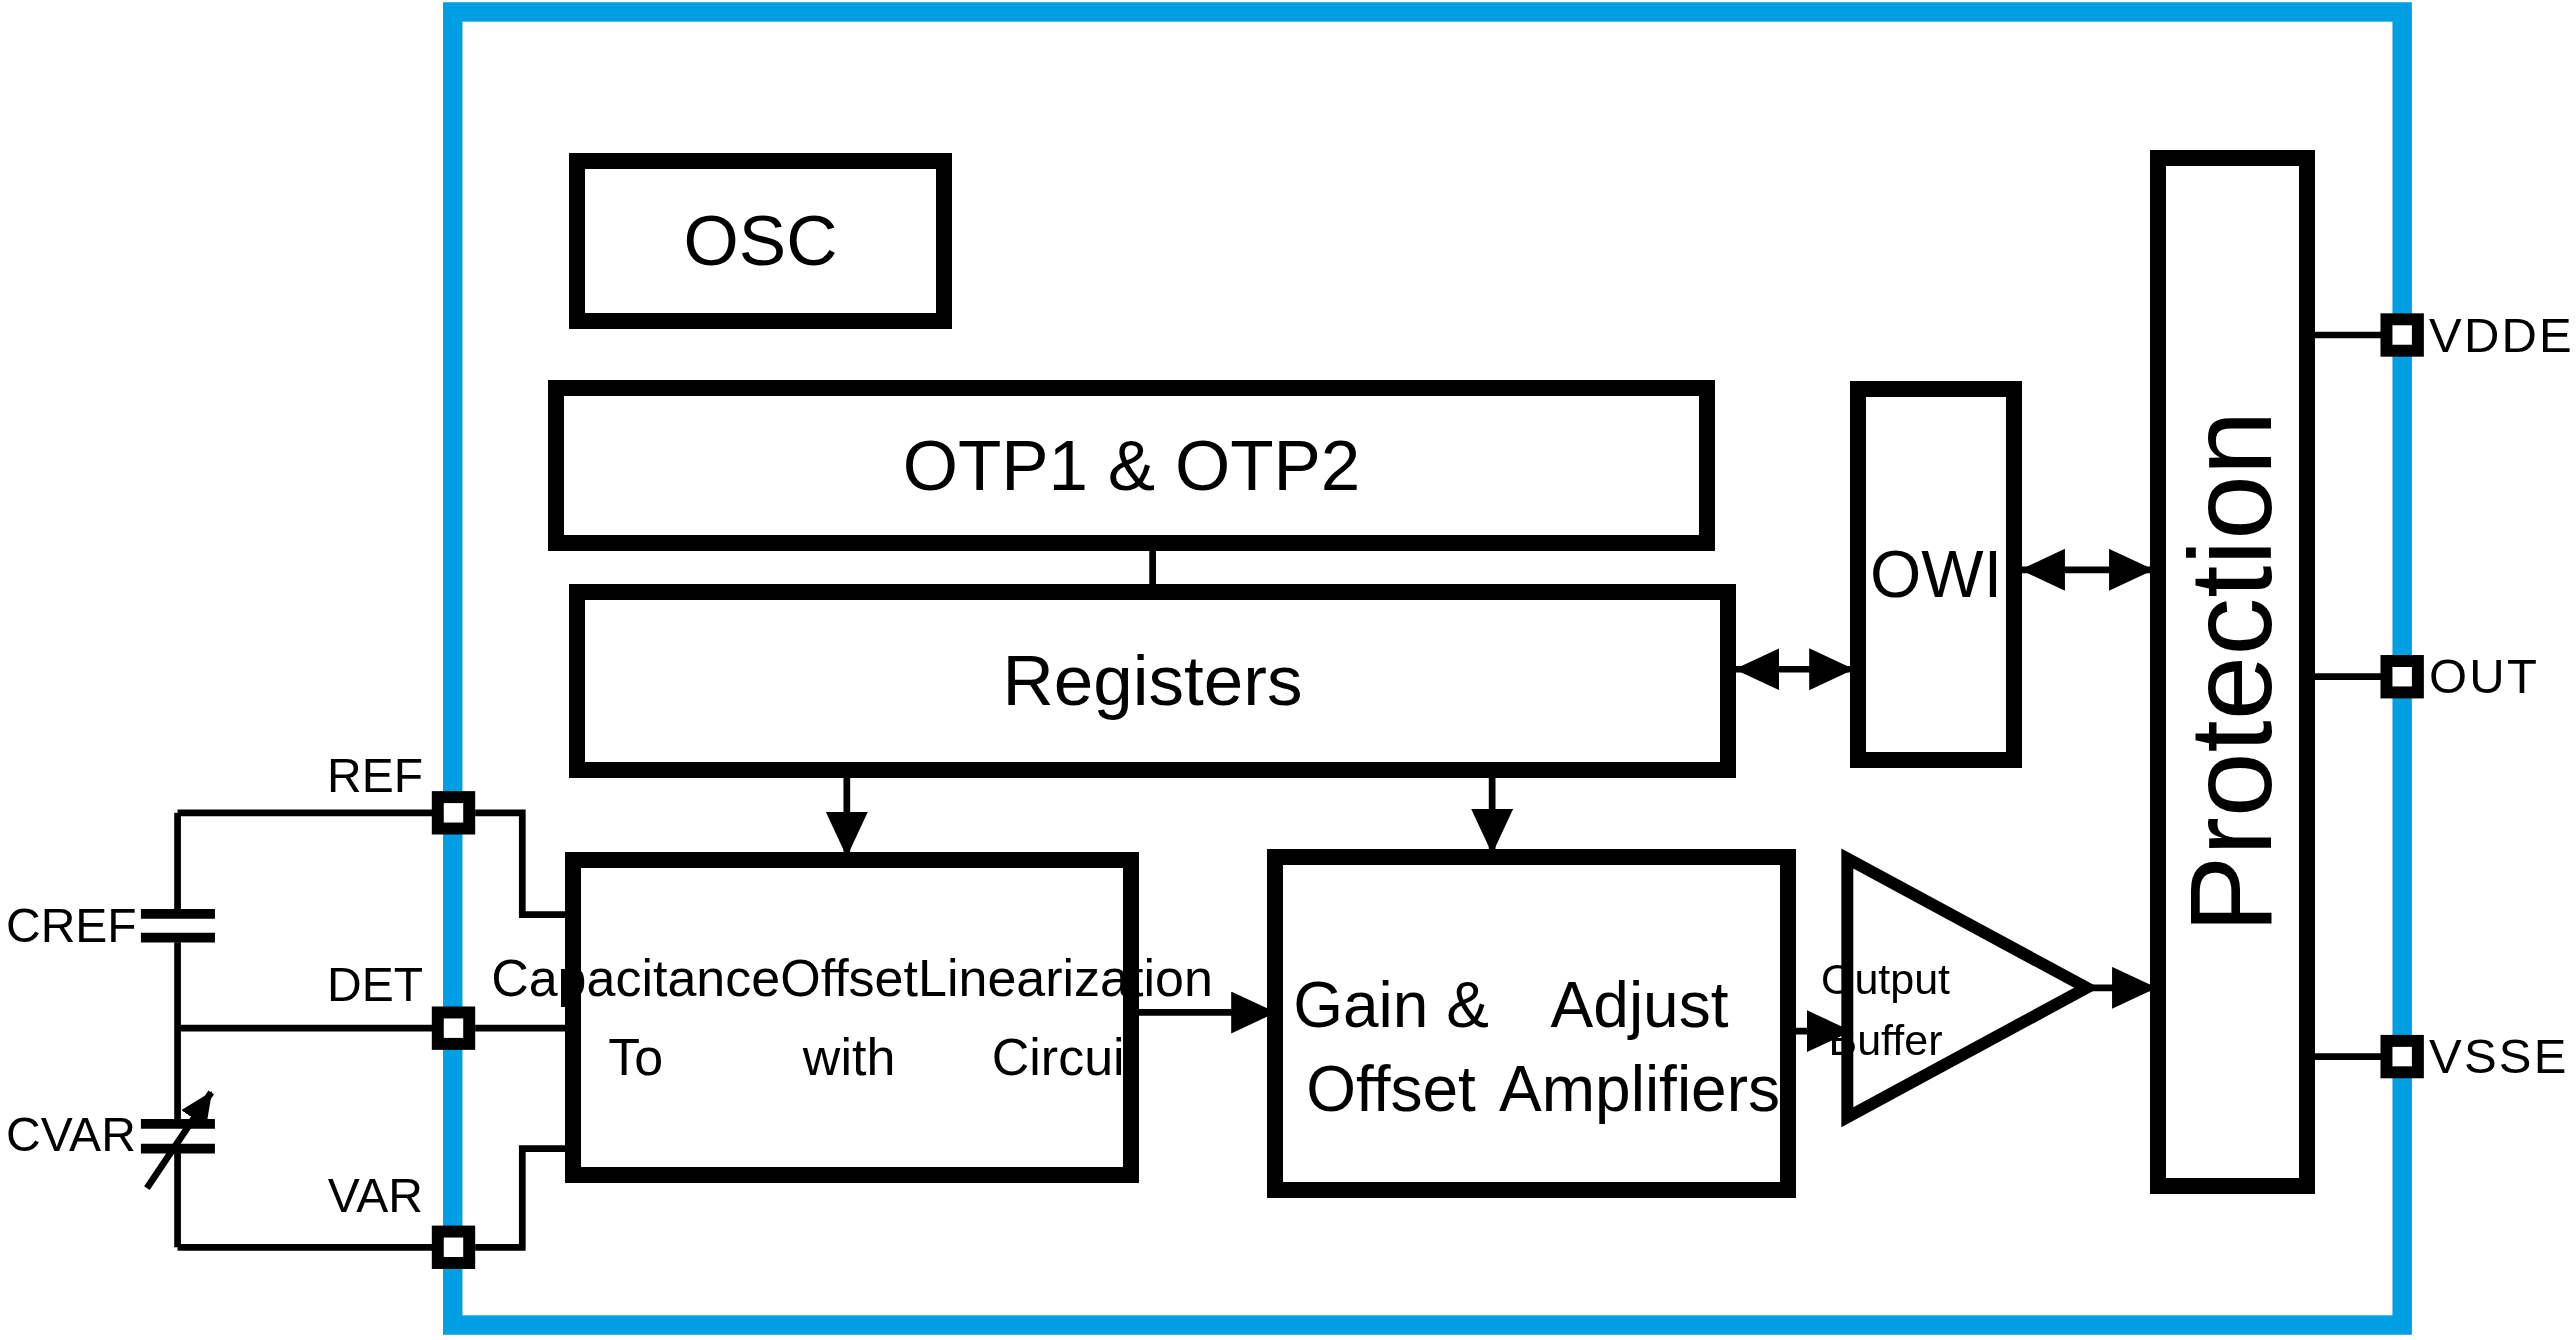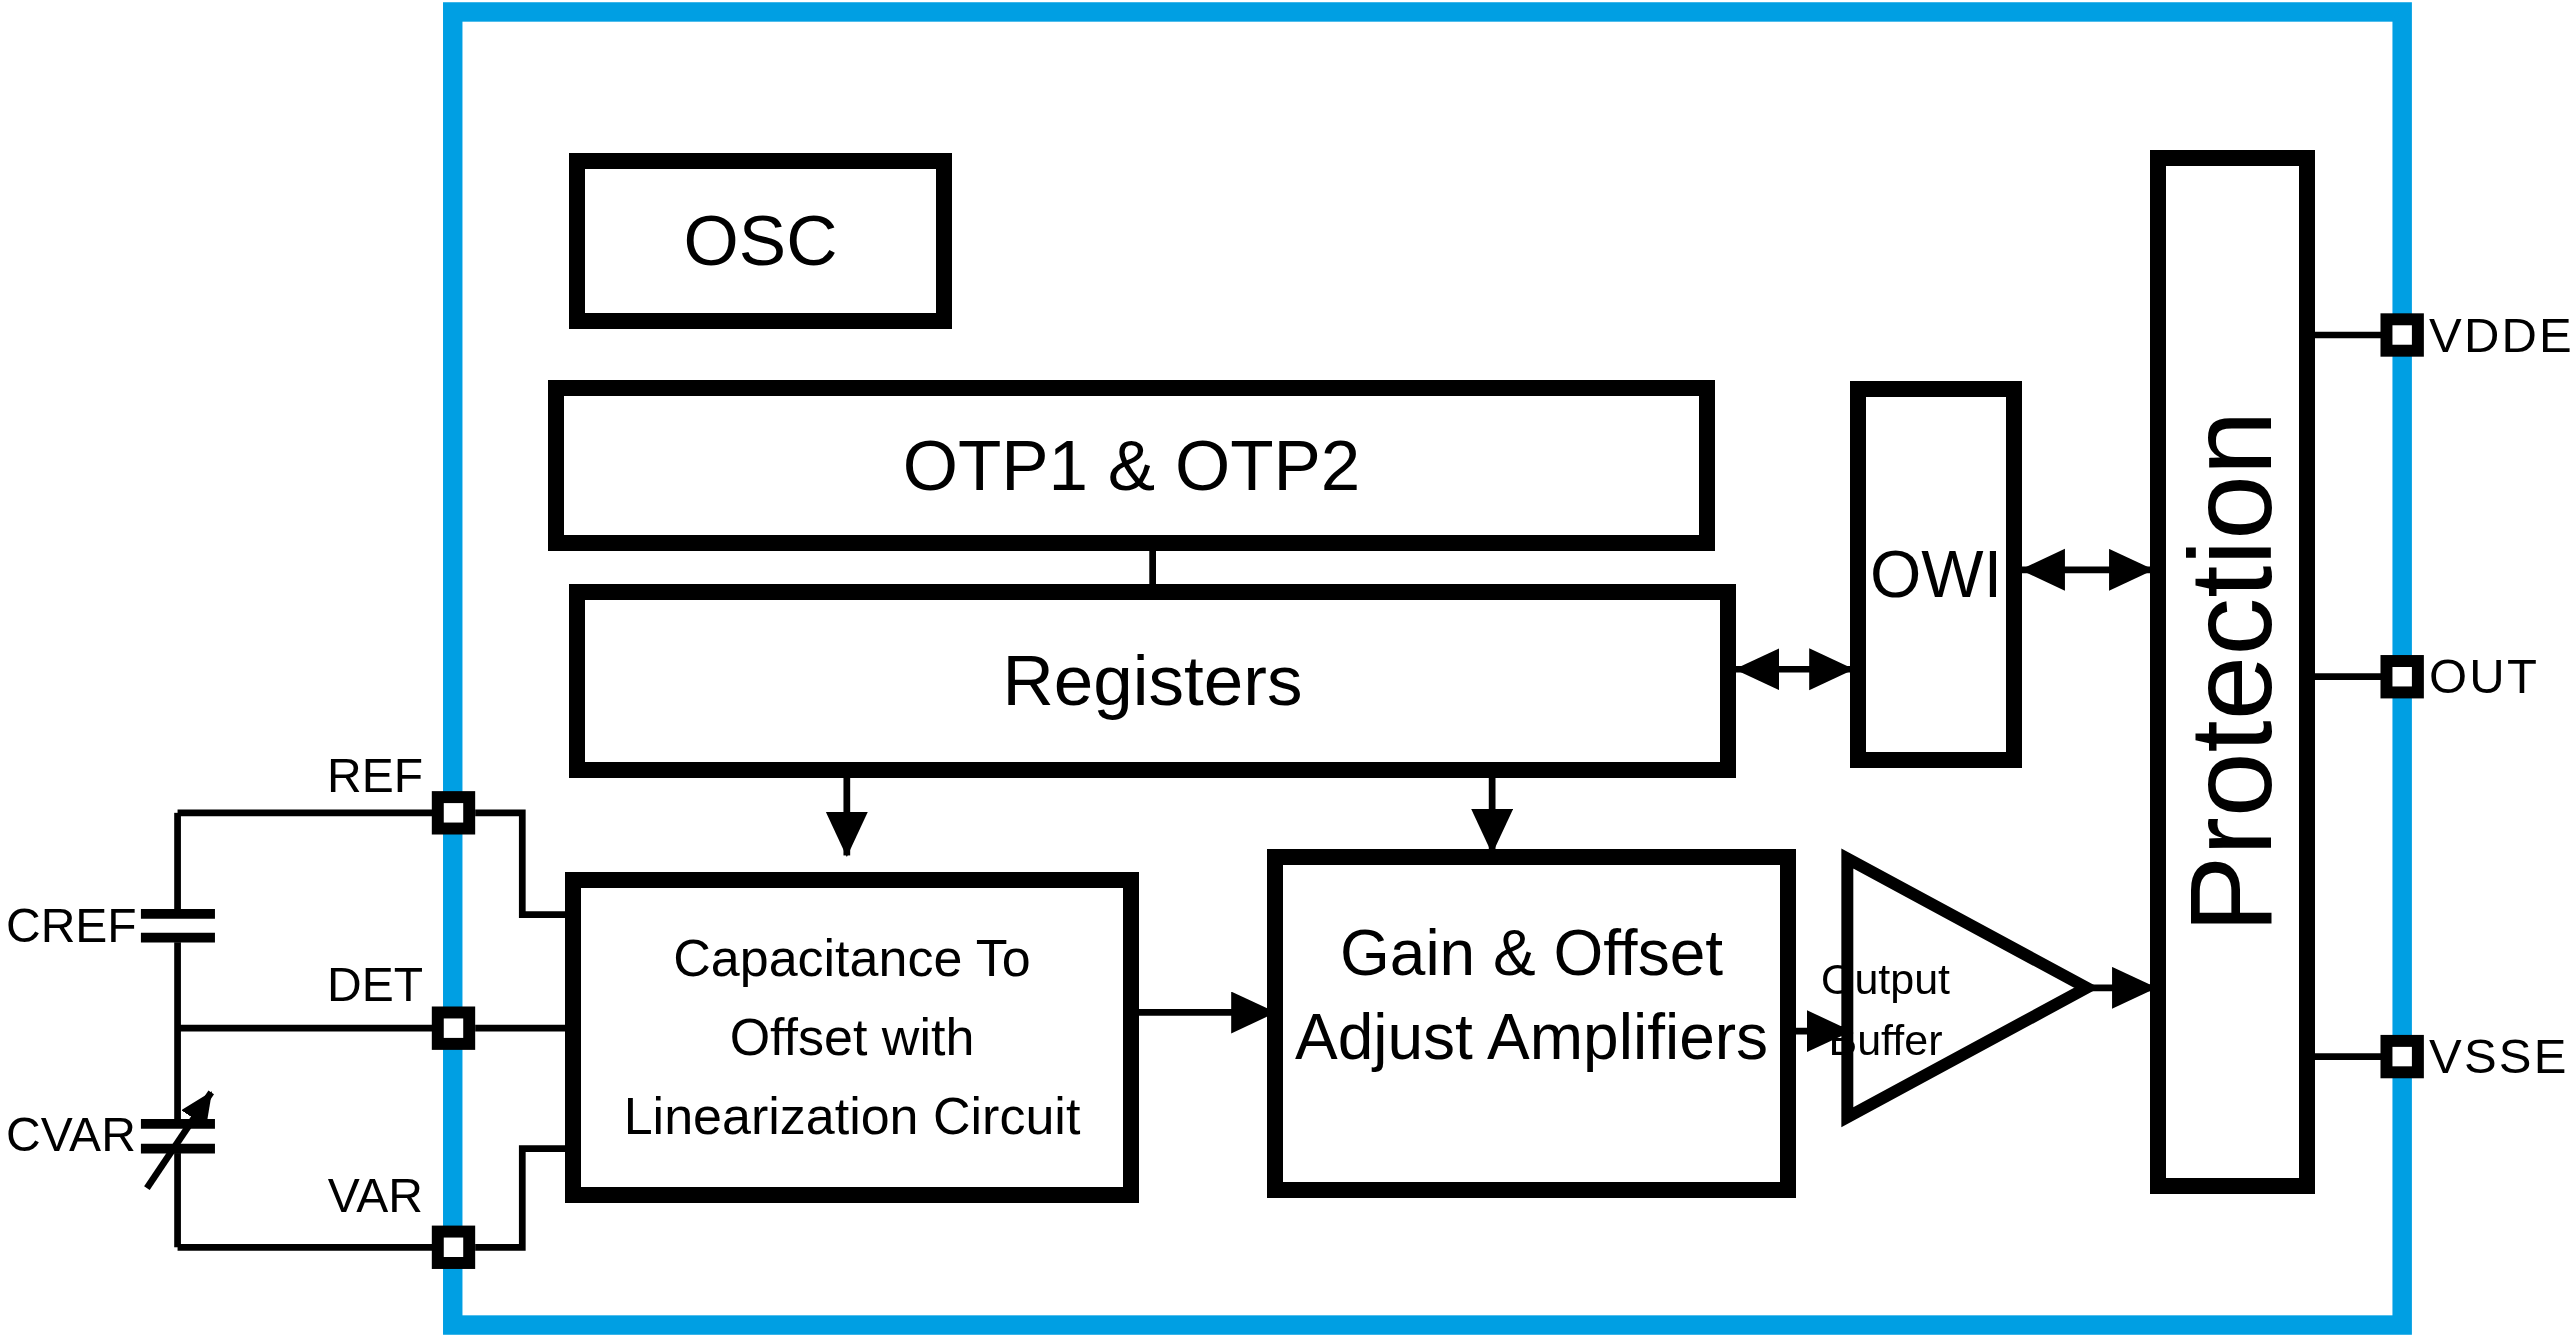--- a/index.html
+++ b/index.html
@@ -140,27 +140,27 @@
   </div>
 
   <div class="block fs-block" style="left:569px;top:584px;width:1167px;height:194px;">
     <span>Registers</span>
   </div>
 
   <div class="block fs-owi" style="left:1850px;top:381px;width:172px;height:387px;">
     <span>OWI</span>
   </div>
 
-  <div class="block fs-cap" style="left:565px;top:872px;width:574px;height:331px;flex-direction:column;">
+  <div class="block fs-cap" style="left:565px;top:852px;width:574px;height:331px;flex-direction:row;">
     <div>Capacitance To</div>
     <div>Offset with</div>
     <div>Linearization Circuit</div>
   </div>
 
-  <div class="block fs-gain" style="left:1267px;top:849px;width:529px;height:349px;flex-direction:column;justify-content:flex-start;padding-top:46px;">
+  <div class="block fs-gain" style="left:1267px;top:849px;width:529px;height:349px;justify-content:flex-start;padding-top:46px;">
     <div>Gain &amp; Offset</div>
     <div>Adjust Amplifiers</div>
   </div>
 
   <div class="block" style="left:2150px;top:150px;width:165px;height:1044px;">
     <span class="protection-text">Protection</span>
   </div>
 
   <div class="label center fs-buf" style="left:1806px;top:948px;width:159px;height:123px;flex-direction:column;">
     <div>Output</div>

